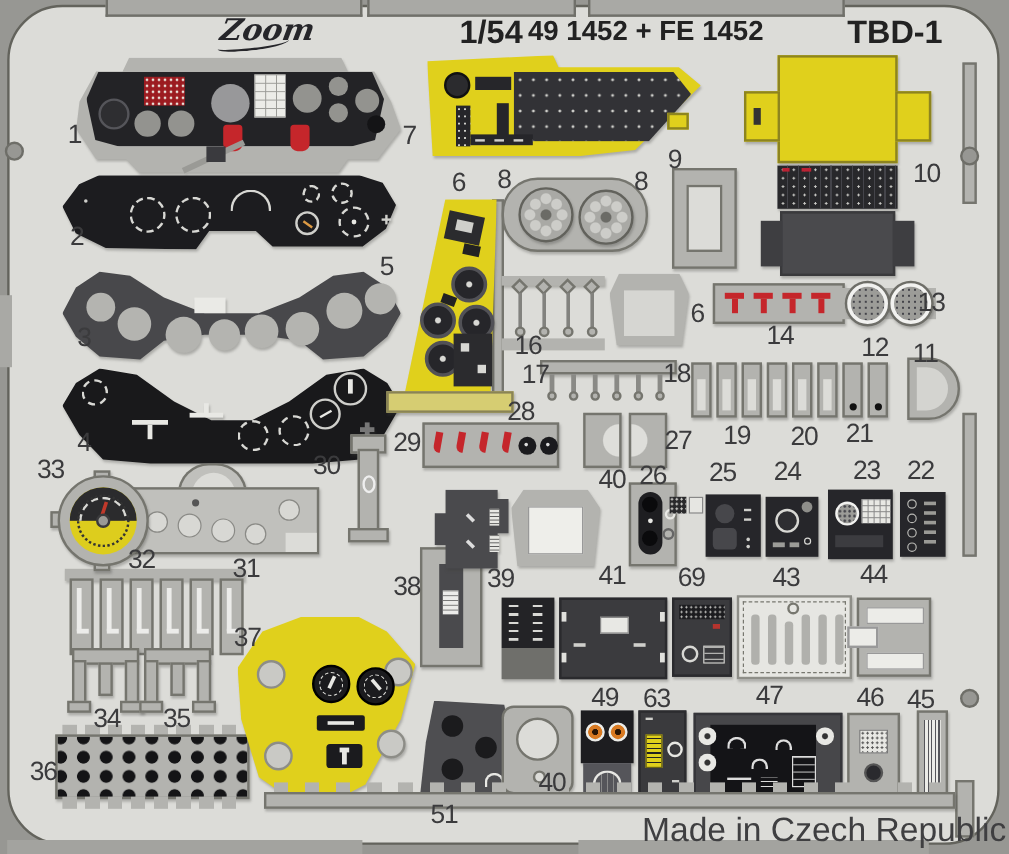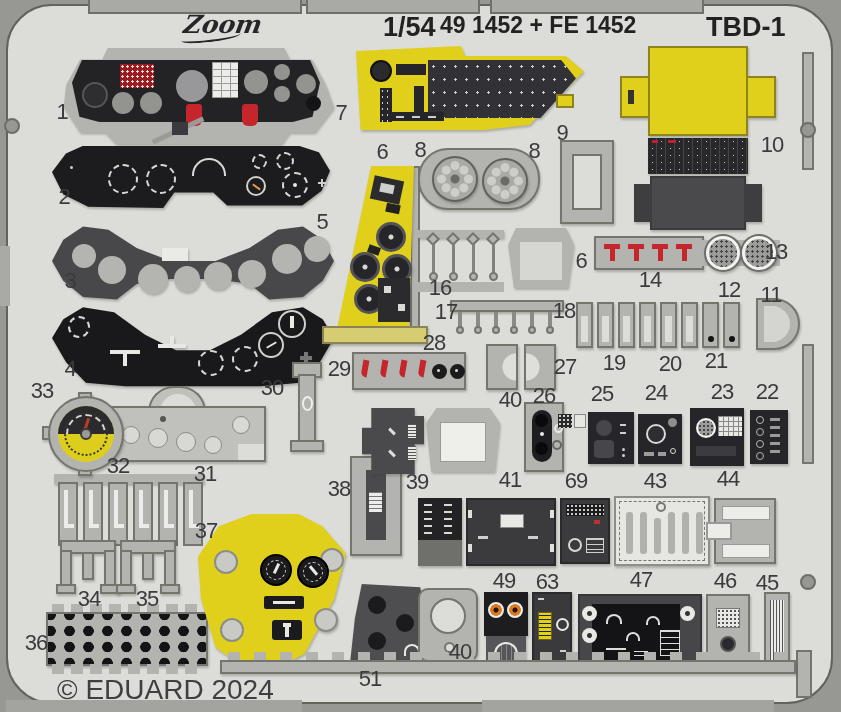--- a/index.html
+++ b/index.html
@@ -536,15 +536,15 @@
   <div class="pl" style="left:504px;top:581px">49</div>
   <div class="pl" style="left:460px;top:652px">40</div>
   <div class="pl" style="left:370px;top:679px">51</div>
 
   <div class="abs script" style="left:184px;top:10px">Zoom</div>
   <div class="abs" style="left:181px;top:32px;width:60px;height:10px;border-bottom:2px solid #26262a;border-radius:0 0 70% 40%;transform:rotate(-5deg)"></div>
   <div class="hdr" style="left:383px;top:12px;font-size:27px">1/54</div>
   <div class="hdr" style="left:440px;top:12px;font-size:23px">49 1452 + FE 1452</div>
   <div class="hdr" style="left:706px;top:12px;font-size:27px">TBD-1</div>
 
-  <div class="ftr" style="left:57px;top:674px">© EDUARD 2024</div>
+  <div class="ftr" style="left:535px;top:676px">Made in Czech Republic</div>
 
 </div>
 
 </body></html>

